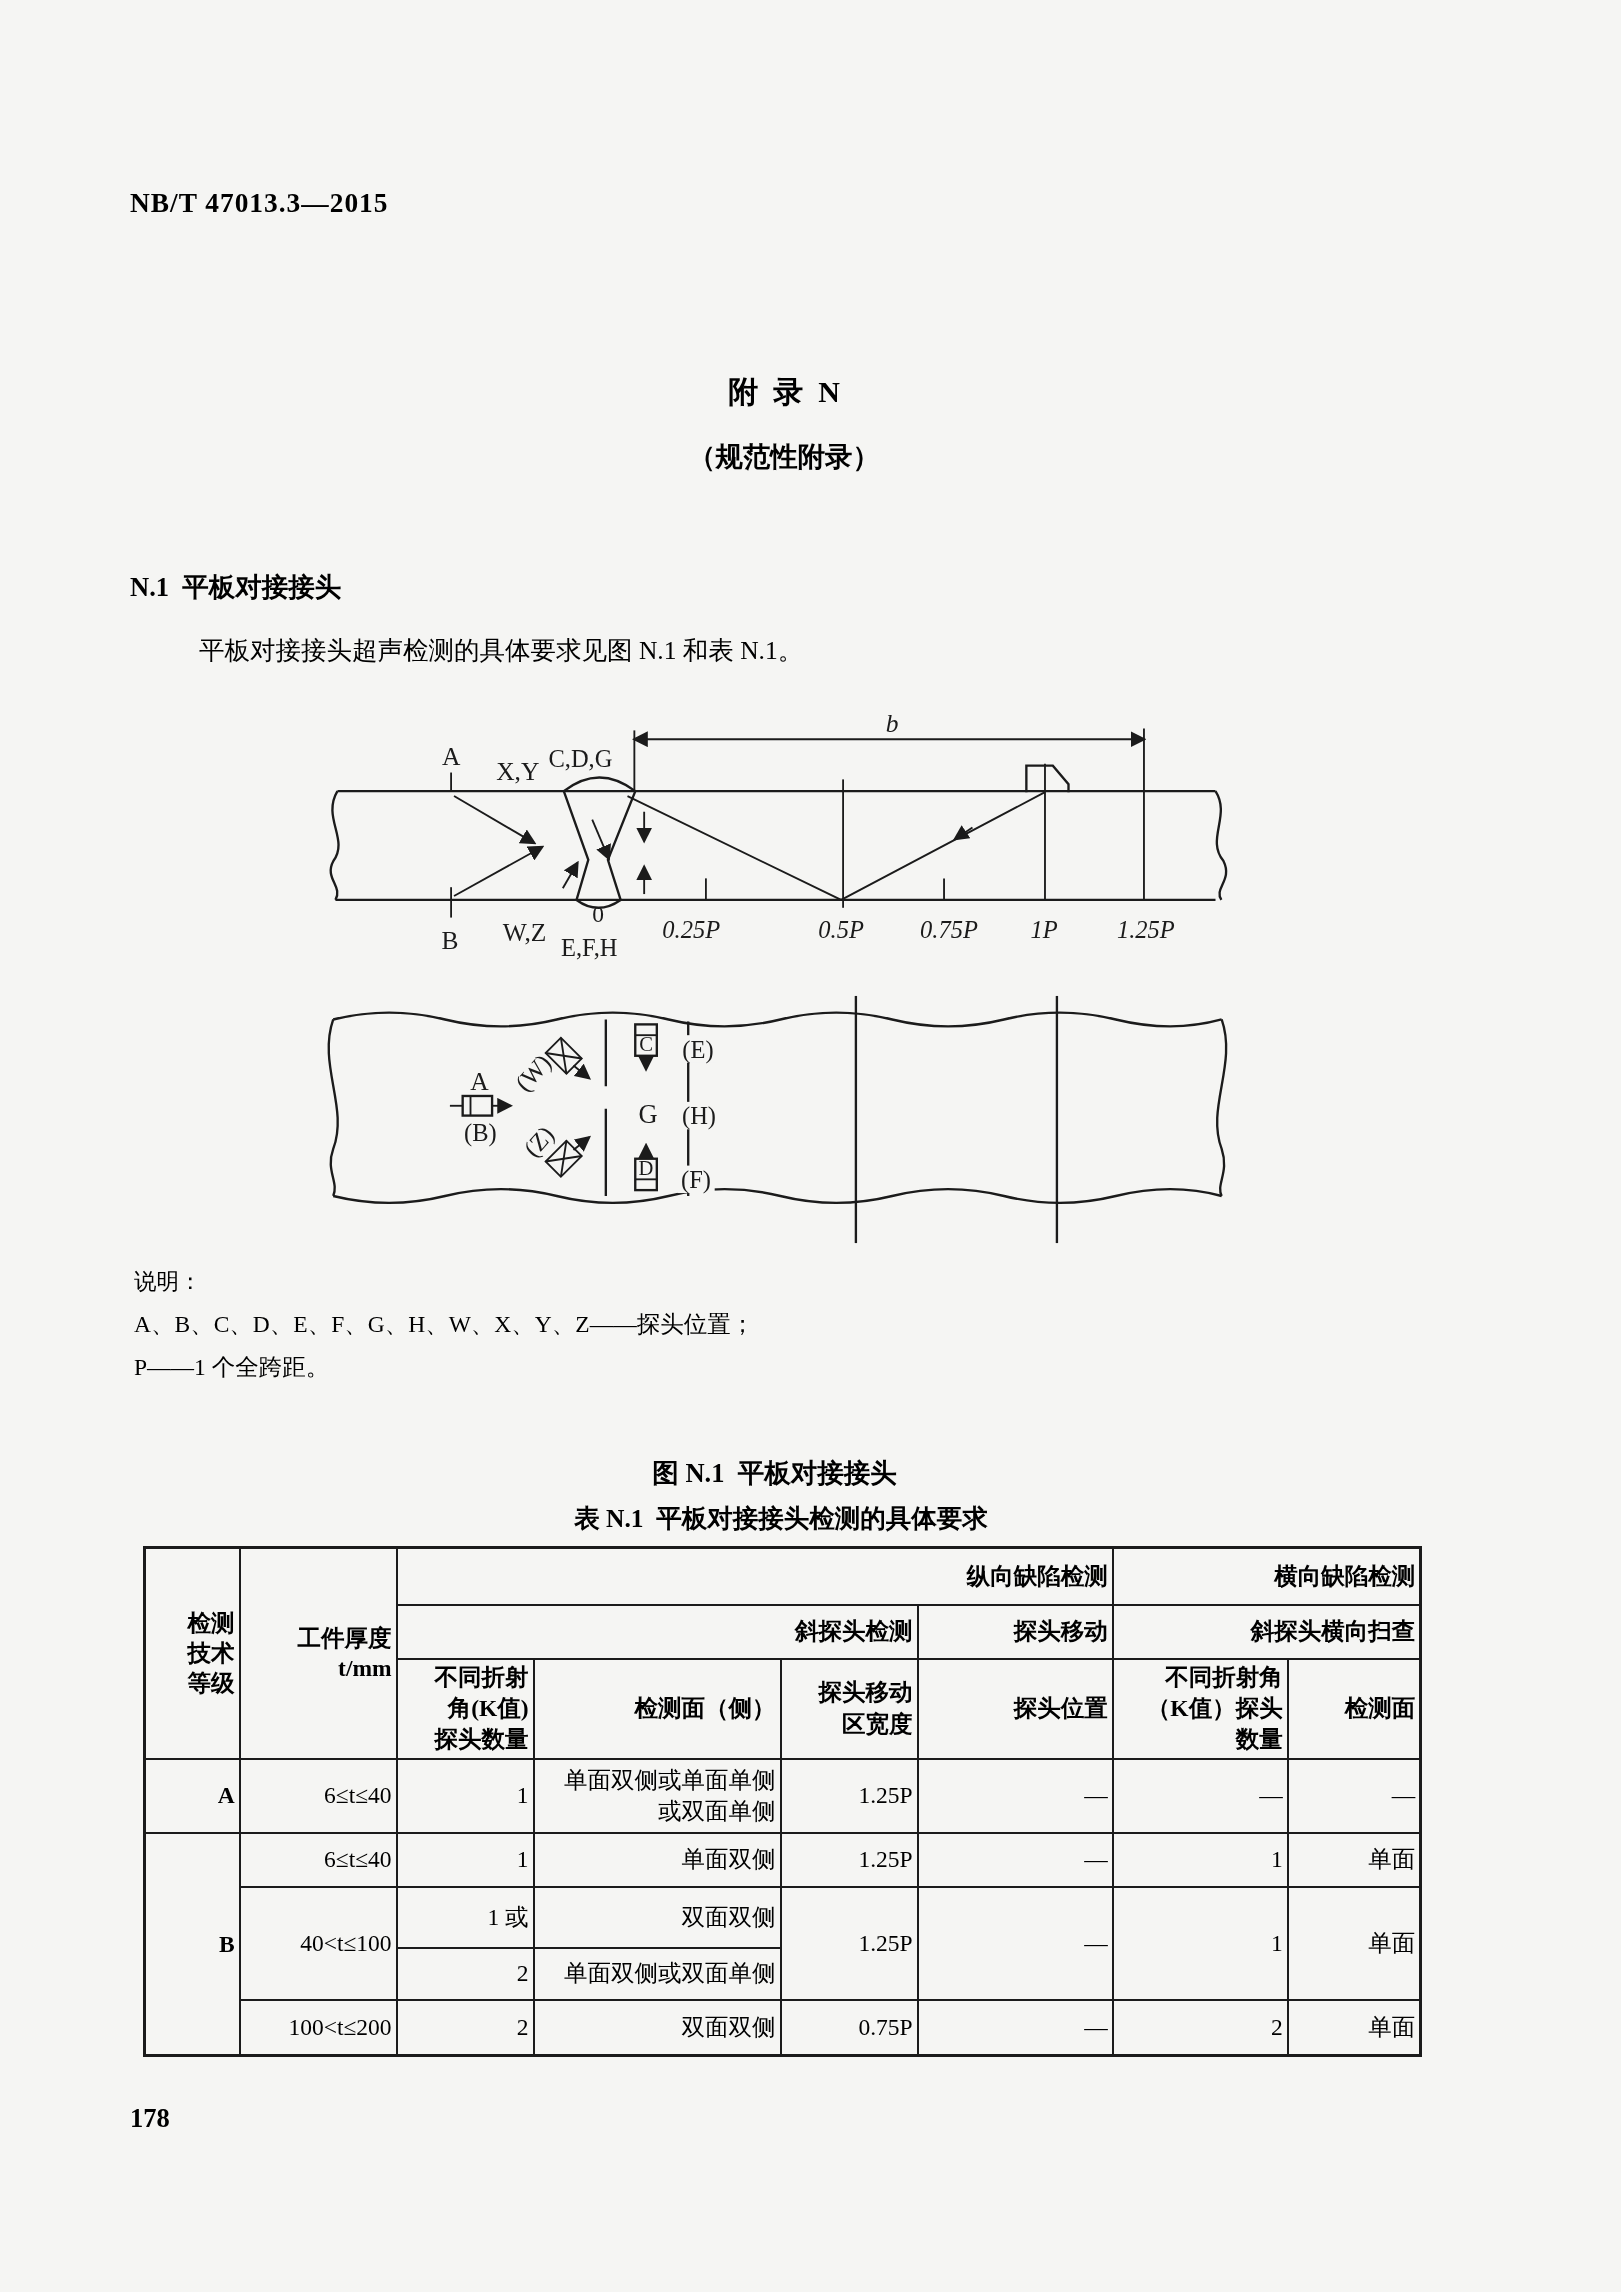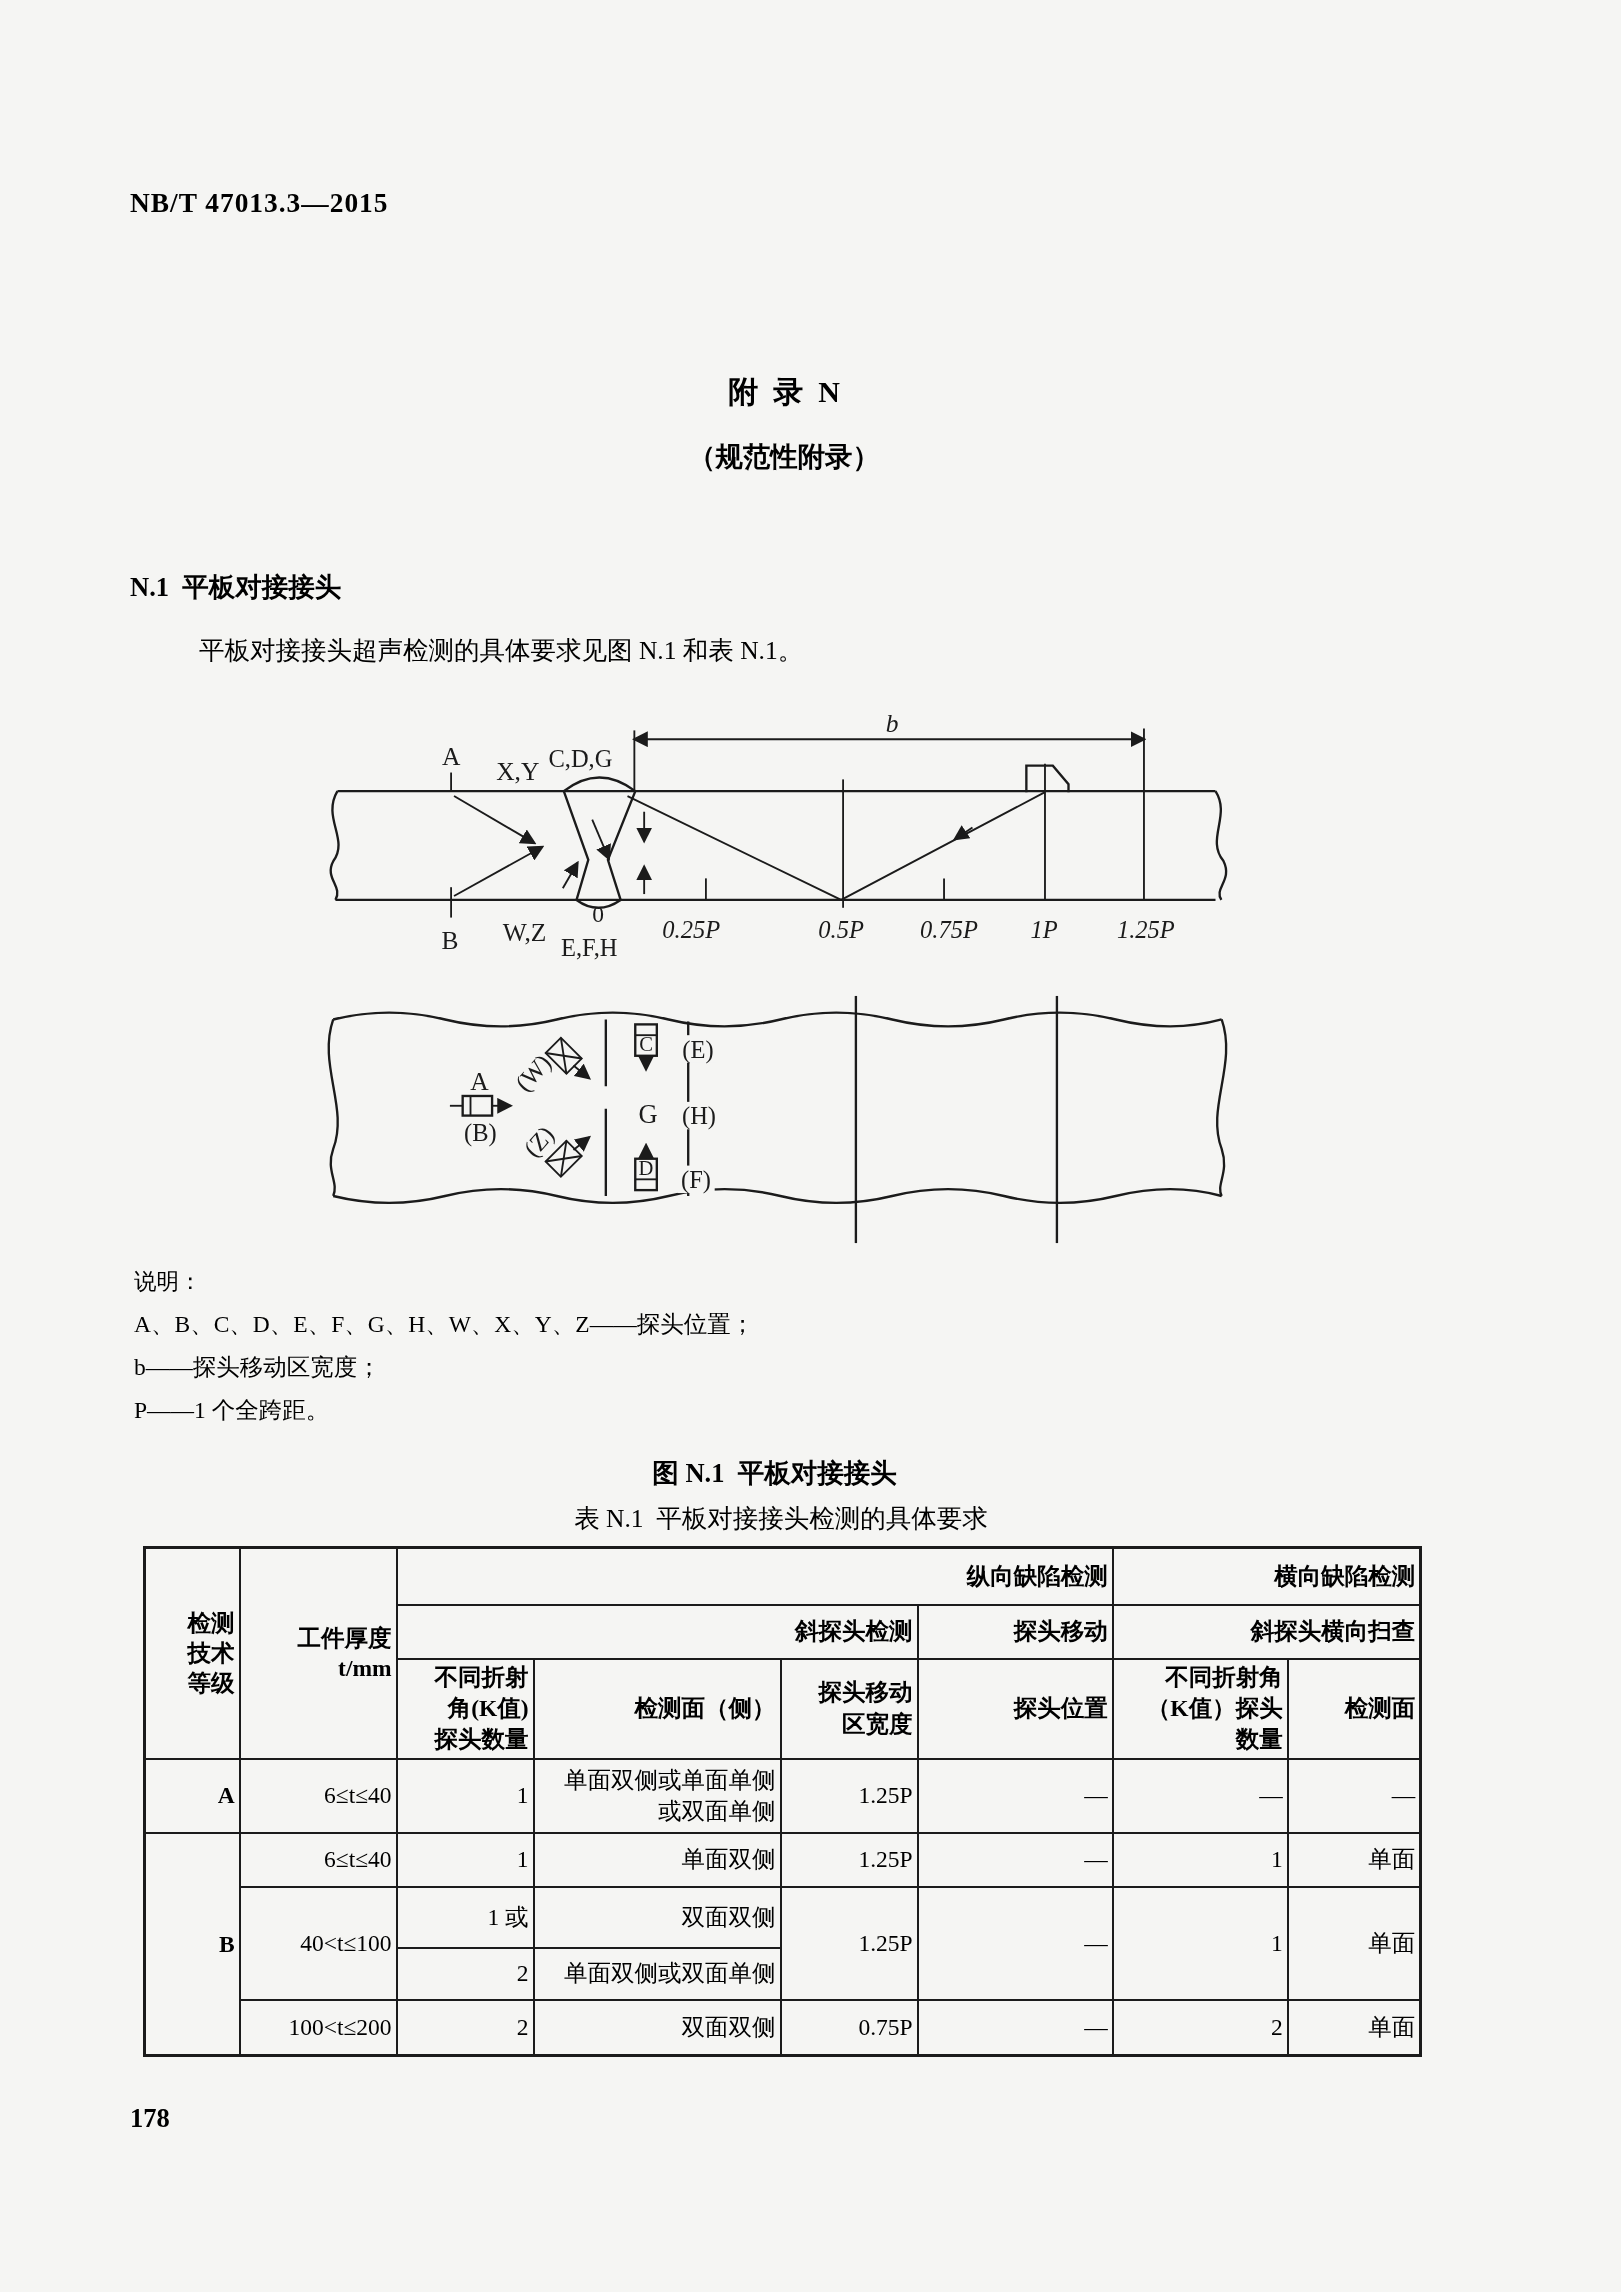--- a/index.html
+++ b/index.html
@@ -13,21 +13,21 @@
   .ctr{text-align:center;}
   #std-code{left:130px;top:188px;font-size:27.4px;font-weight:bold;letter-spacing:1px;}
   #ap-line1{left:196px;top:372px;width:1176px;font-size:30px;font-weight:bold;}
   #ap-line2{left:196px;top:439px;width:1176px;font-size:27.4px;font-weight:bold;}
   #ap-line3{left:196px;top:506px;width:1176px;font-size:30px;font-weight:bold;}
   #sec-heading{left:130px;top:569px;font-size:26.5px;font-weight:bold;}
   #sec-body{left:199px;top:633px;font-size:25.5px;}
   #legend{left:134px;top:1260px;font-size:23.5px;line-height:43px;}
   #legend .lt{font-size:22.5px;}
   #fig-caption{left:196px;top:1455px;width:1157px;font-size:26.5px;font-weight:bold;}
-  #tbl-caption{left:193px;top:1501px;width:1176px;font-size:25.5px;font-weight:normal;text-align:center;}
+  #tbl-caption{left:193px;top:1501px;width:1176px;font-size:25.5px;font-weight:bold;text-align:center;}
   #pageno{left:130px;top:2103px;font-size:26.5px;font-weight:bold;}
   svg{position:absolute;}
   svg text{font-family:"Liberation Serif", serif;fill:#1b1b1b;}
   .dstroke{stroke:#1b1b1b;stroke-width:2.4;fill:none;}
   .dthin{stroke:#1b1b1b;stroke-width:1.9;fill:none;}
   .ital{font-style:italic;}
   
   #tbl{
     position:absolute;left:143px;top:1546px;border-collapse:collapse;table-layout:fixed;
     width:1277px;font-size:23.5px;
@@ -159,21 +159,20 @@
     <text x="659" y="1199" font-size="21" text-anchor="middle">D</text>
     <text x="661" y="1146" font-size="27" text-anchor="middle">G</text>
     <text x="712" y="1079" font-size="25" text-anchor="middle">(E)</text>
     <text x="713" y="1147" font-size="25" text-anchor="middle">(H)</text>
     <text x="710" y="1212" font-size="25" text-anchor="middle">(F)</text>
   </svg>
 
   <div id="legend" class="abs">
     <div class="lt">说明：</div>
     <div>A、B、C、D、E、F、G、H、W、X、Y、Z——探头位置；</div>
-    <div>b——探头移动区宽度；</div>
     <div>P——1 个全跨距。</div>
   </div>
 
   <div id="fig-caption" class="abs ctr pre">图 N.1  平板对接接头</div>
   <div id="tbl-caption" class="abs ctr pre">表 N.1  平板对接接头检测的具体要求</div>
 
   <table id="tbl">
     <colgroup>
       <col style="width:95px">
         <col style="width:157px">

